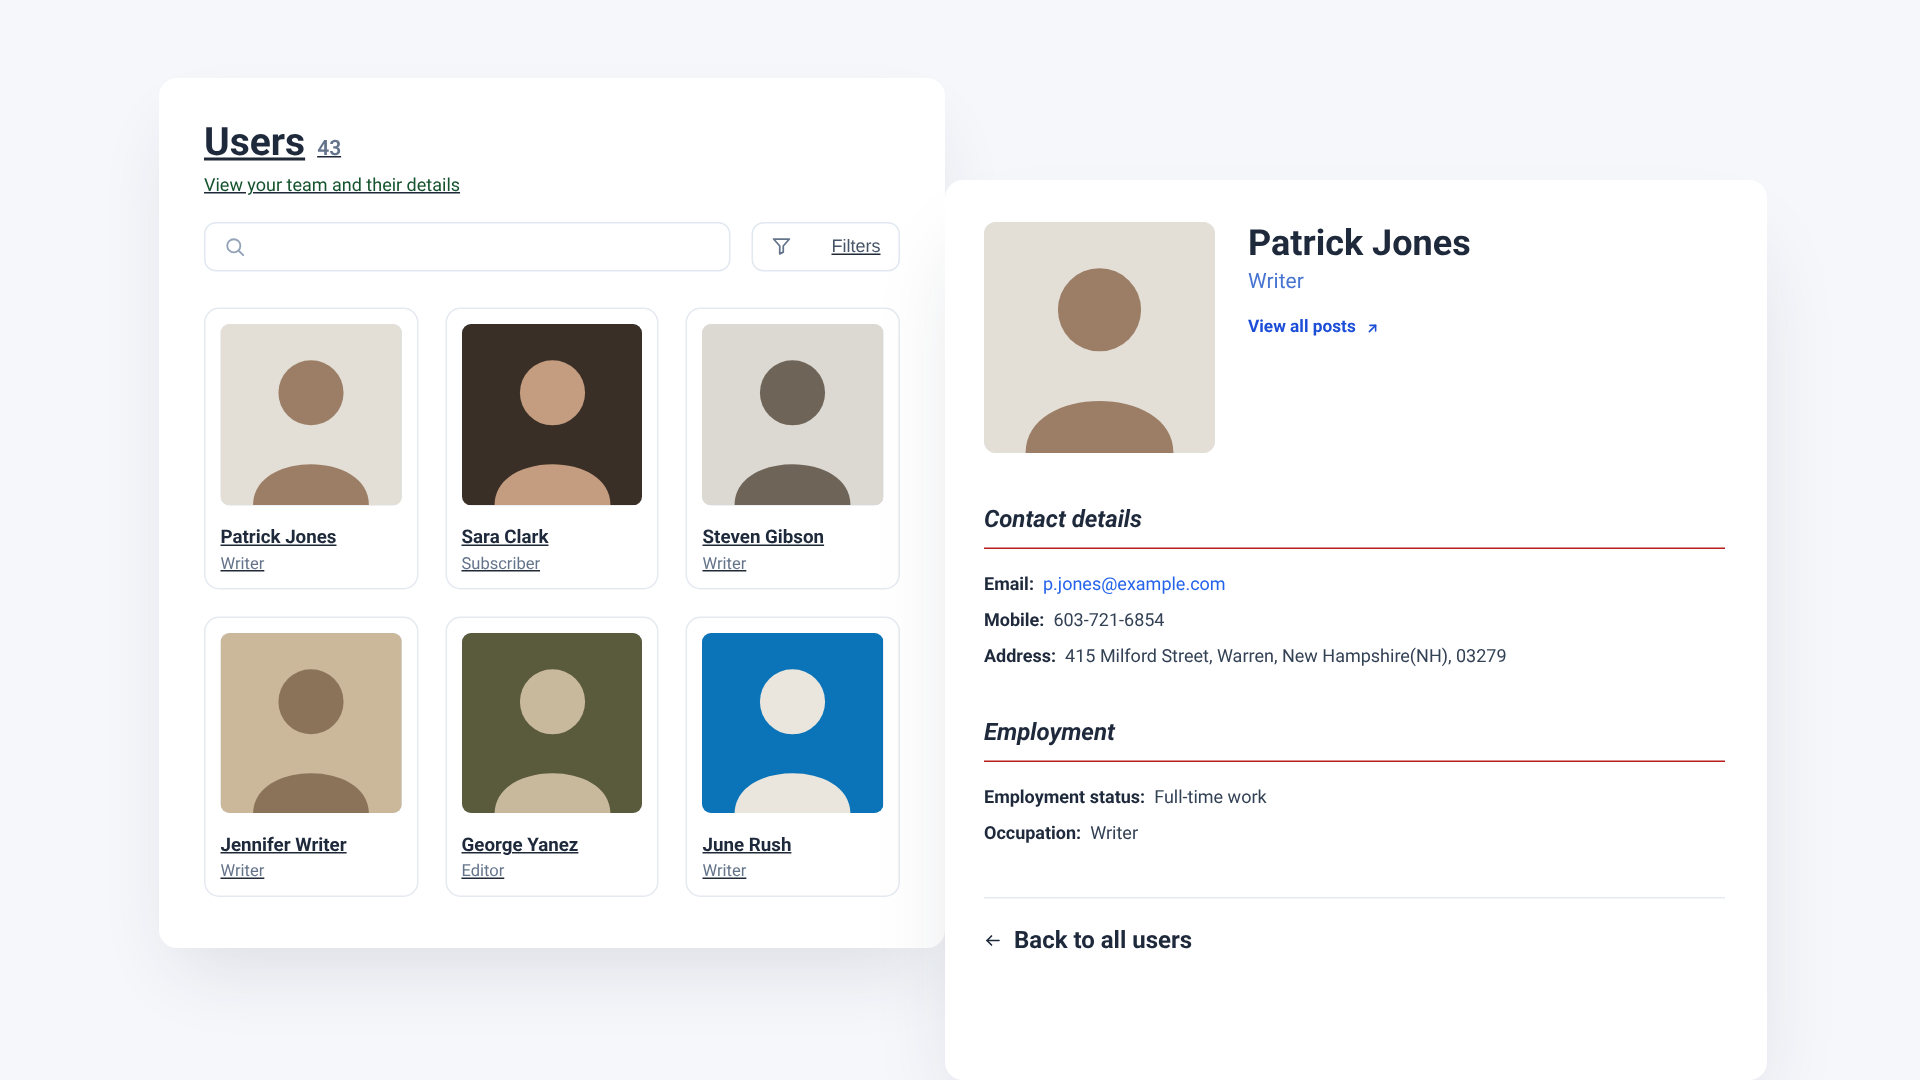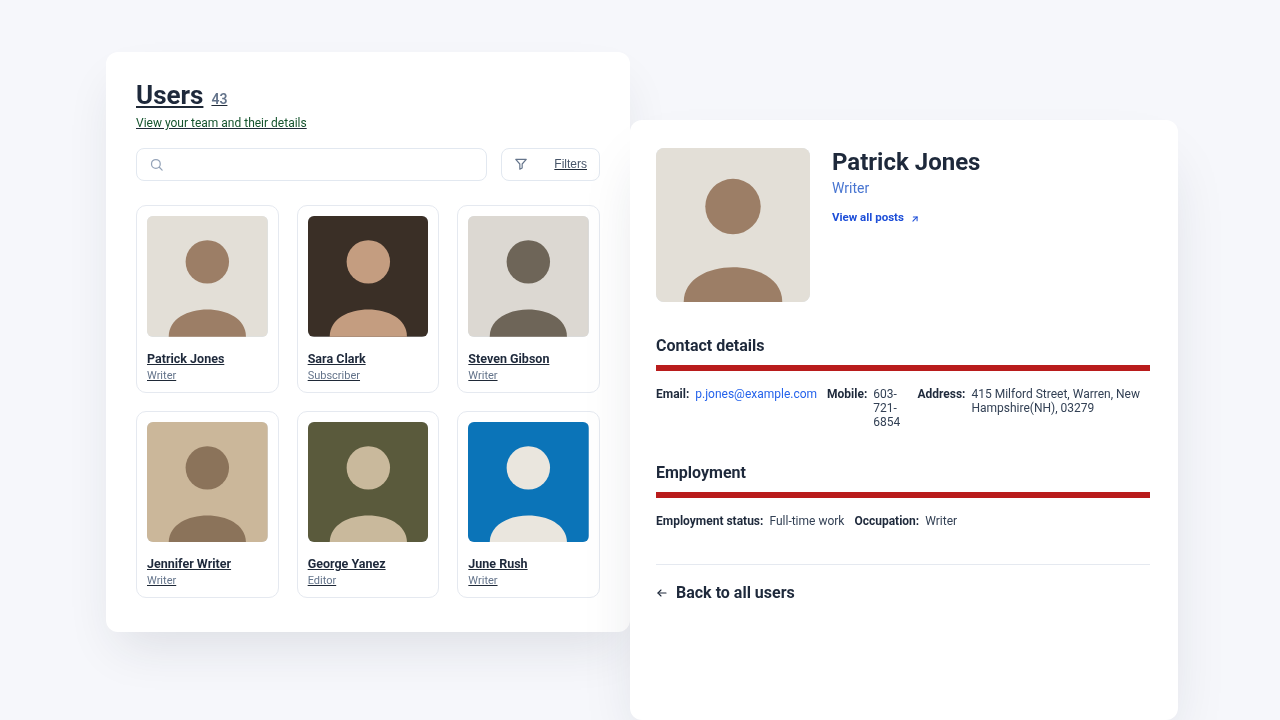--- a/index.html
+++ b/index.html
@@ -180,28 +180,30 @@
   }
 
   .section {
     margin-top: 34px;
   }
   .section-title {
     font-size: 16px;
     font-weight: 700;
     color: #1e293b;
     padding-bottom: 10px;
-    border-bottom: 6px solid #b91c1c;
+    border-bottom: 1px solid #b91c1c;
+    font-style: italic;
   }
   .kv {
     margin-top: 16px;
     display: flex;
-    flex-direction: row;
+    flex-direction: column;
     gap: 10px;
     font-size: 12px;
+    justify-content: center;
   }
   .kv-row { display: flex; gap: 6px; }
   .kv-label { font-weight: 700; color: #1e293b; }
   .kv-value { color: #334155; }
   .kv-link { color: #2563eb; cursor: pointer; }
 
   .back-link {
     margin-top: 36px;
     padding-top: 18px;
     border-top: 1px solid #e5e9f0;

